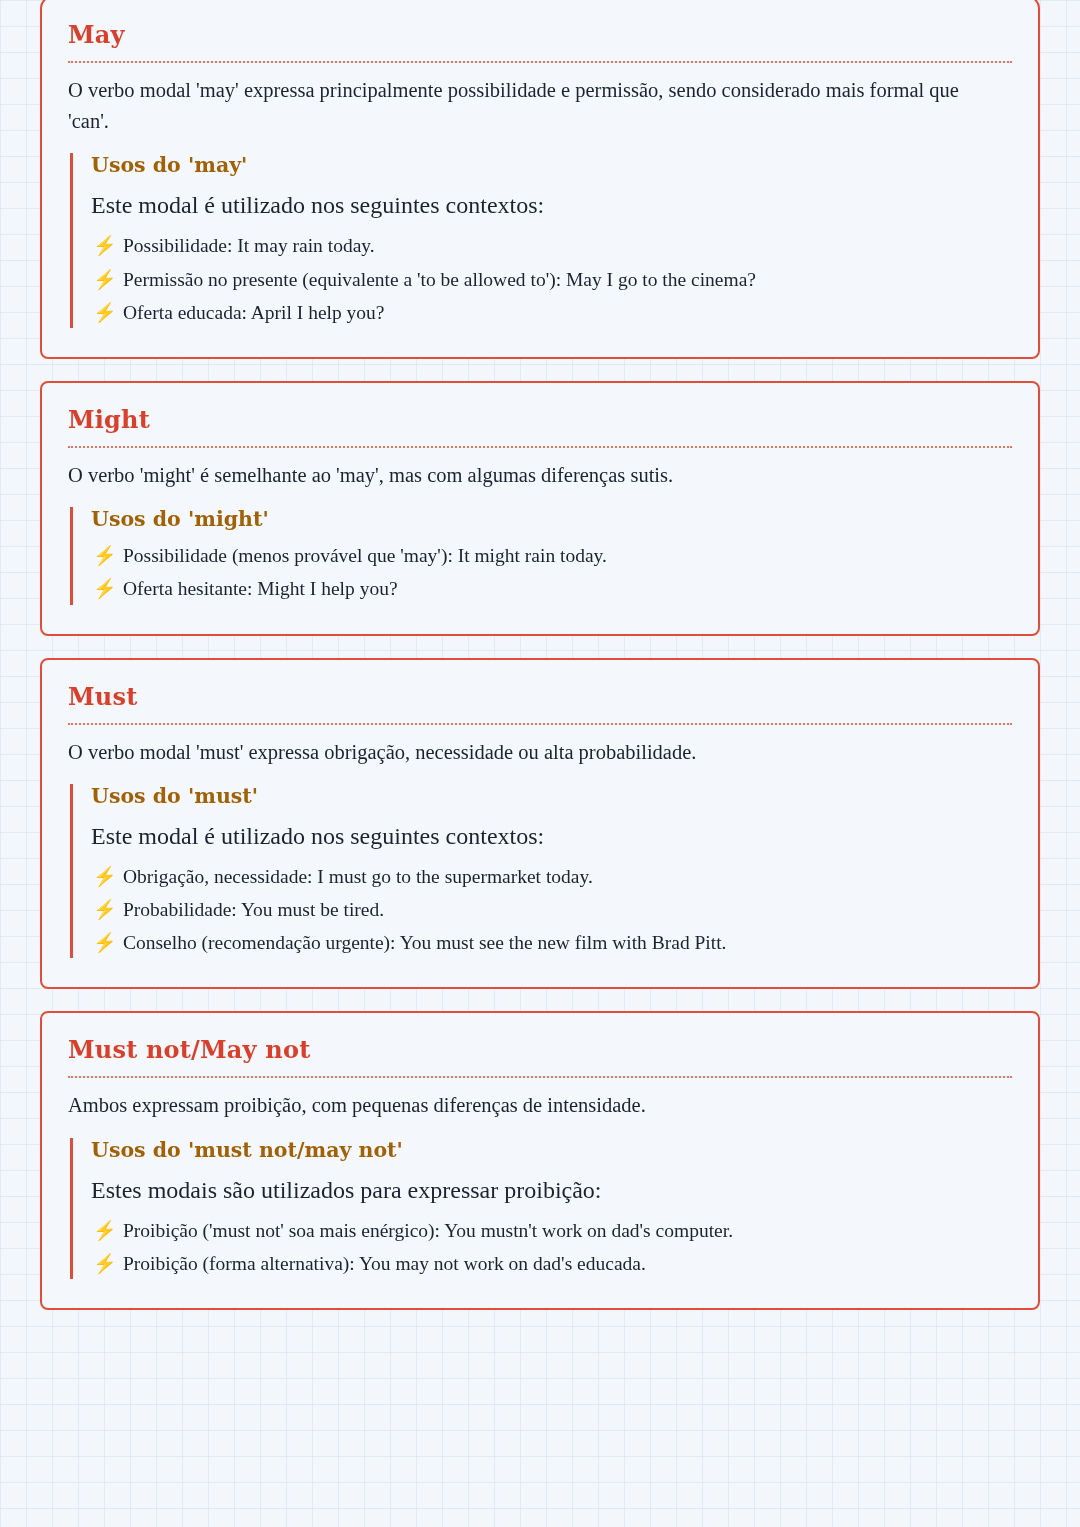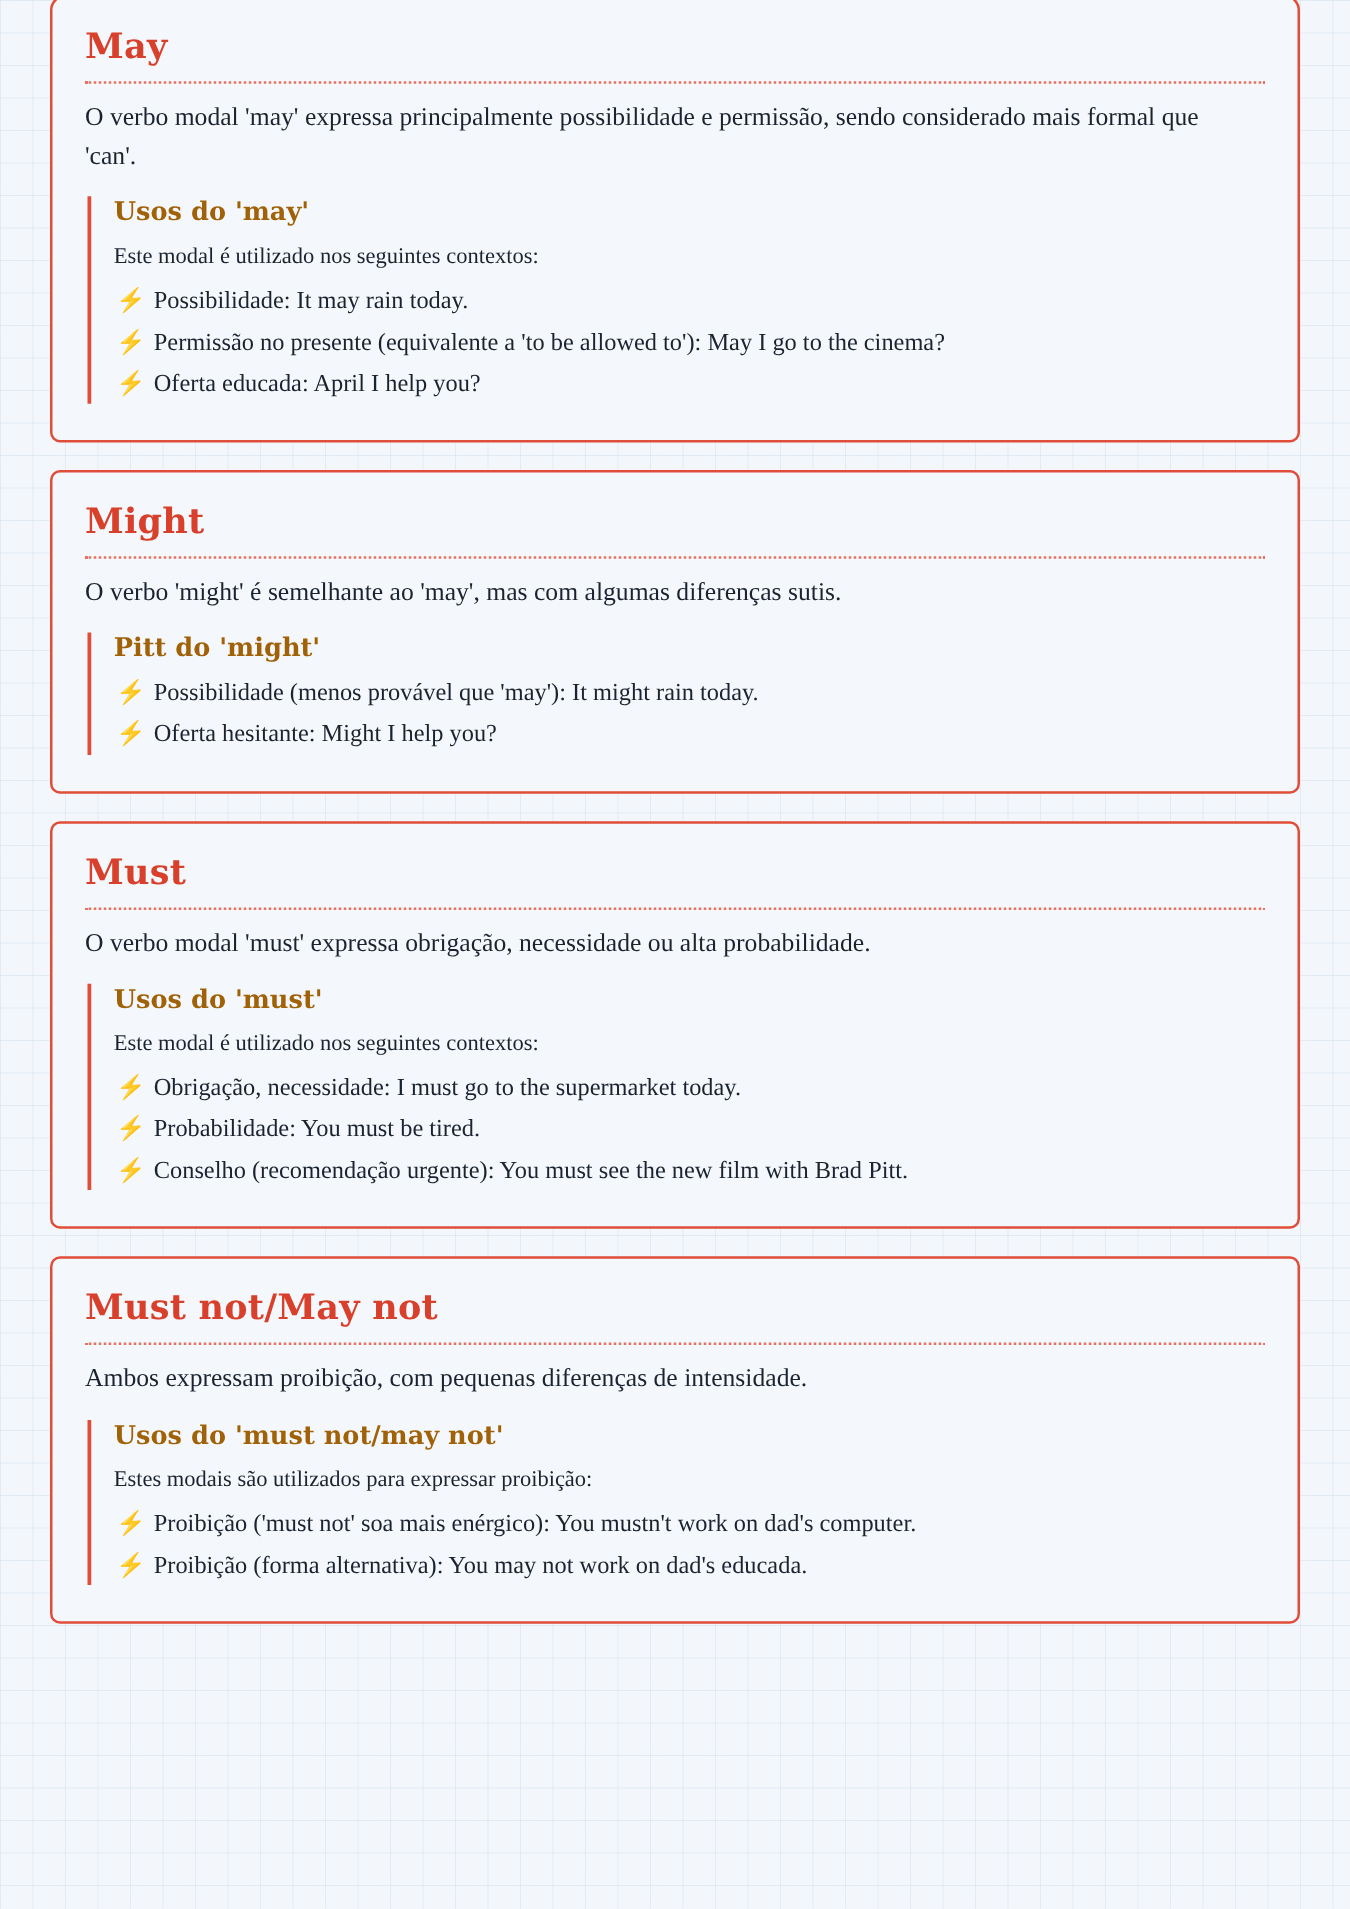--- a/index.html
+++ b/index.html
@@ -32,21 +32,21 @@
     margin-bottom: 22px;
   }
   .card.first {
     margin-top: -4px;
     border-top-left-radius: 12px;
     border-top-right-radius: 12px;
   }
   .card-title {
     font-family: "DejaVu Serif", serif;
     font-weight: bold;
-    font-size: 28px;
+    font-size: 24px;
     color: #d8402b;
     letter-spacing: 0.2px;
     margin: 0 0 12px 0;
     padding-bottom: 12px;
     border-bottom: 2px dotted #e8705c;
   }
   .card-desc {
     font-size: 20.5px;
     line-height: 1.52;
     color: #1b2330;
@@ -59,21 +59,21 @@
     margin-left: 2px;
   }
   .sub-title {
     font-family: "DejaVu Serif", serif;
     font-weight: bold;
     font-size: 20.5px;
     color: #a16207;
     margin: 0 0 10px 0;
   }
   .sub-intro {
-    font-size: 18px;
+    font-size: 24px;
     line-height: 1.5;
     color: #1b2330;
     margin: 0 0 8px 0;
   }
   ul.items {
     list-style: none;
     margin: 0;
     padding: 0;
   }
   ul.items li {
@@ -122,21 +122,21 @@
           <span class="item-text">Oferta educada: April I help you?</span>
         </li>
       </ul>
     </div>
   </div>
 
   <div class="card">
     <div class="card-title">Might</div>
     <p class="card-desc">O verbo 'might' é semelhante ao 'may', mas com algumas diferenças sutis.</p>
     <div class="subsection">
-      <div class="sub-title">Pitt do 'might'</div>
+      <div class="sub-title">Usos do 'might'</div>
       <ul class="items">
         <li>
           <span class="bolt">⚡</span>
           <span class="item-text">Possibilidade (menos provável que 'may'): It might rain today.</span>
         </li>
         <li>
           <span class="bolt">⚡</span>
           <span class="item-text">Oferta hesitante: Might I help you?</span>
         </li>
       </ul>

